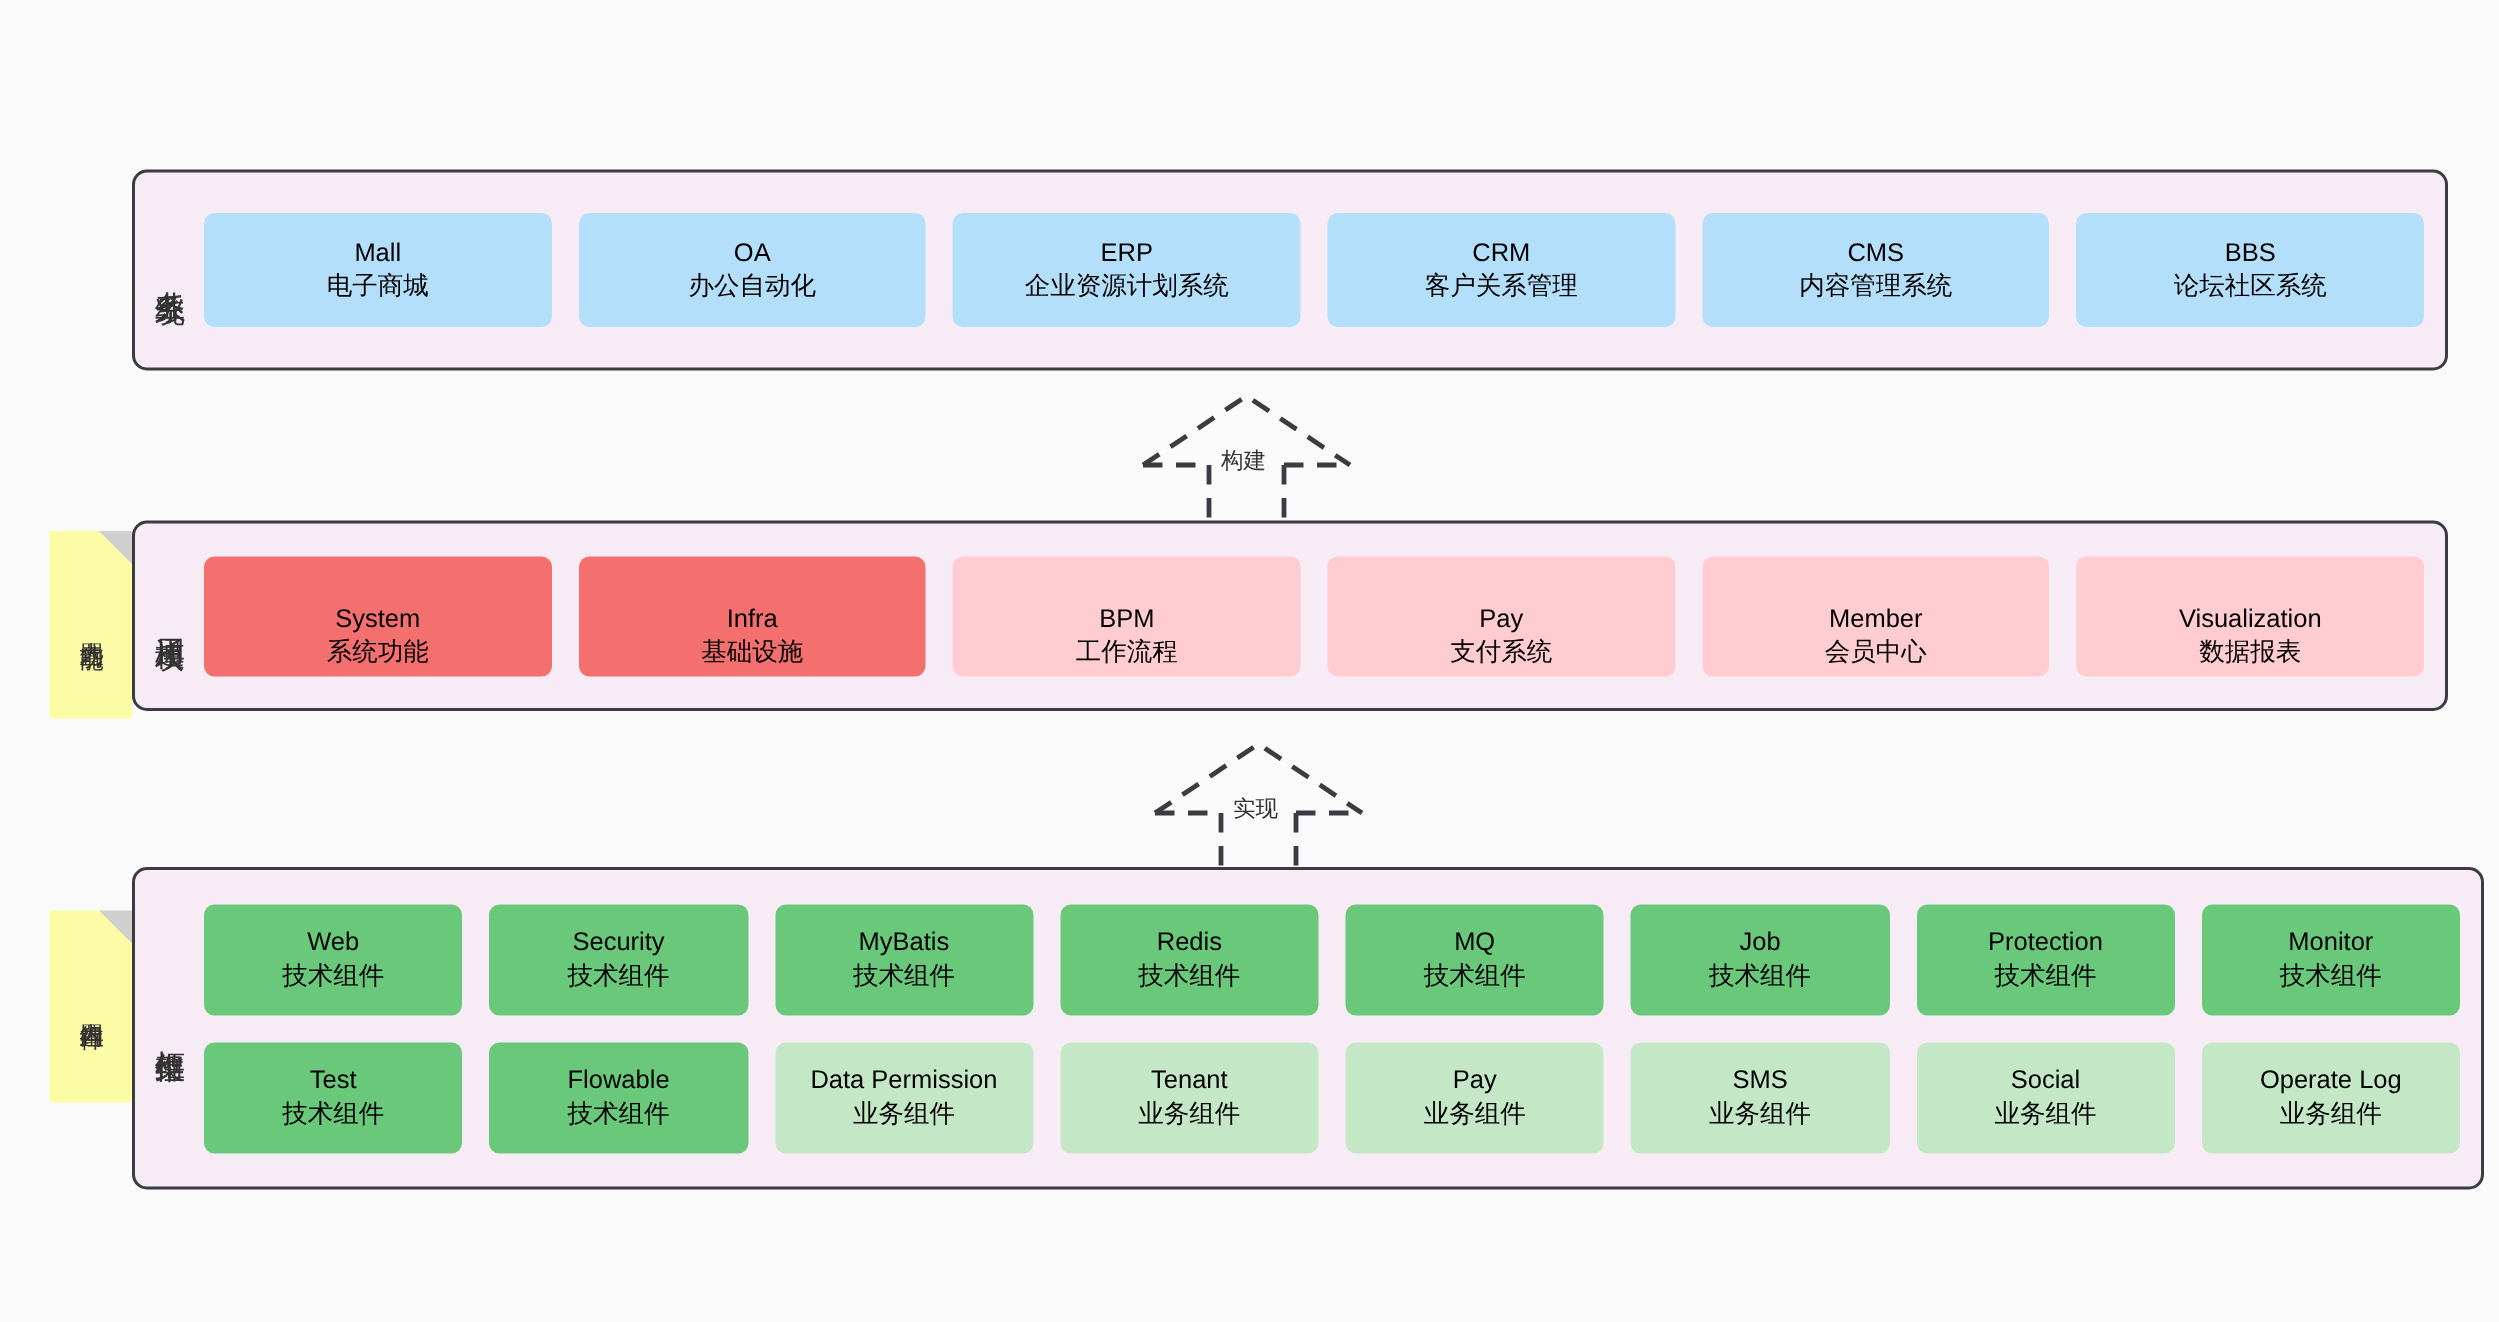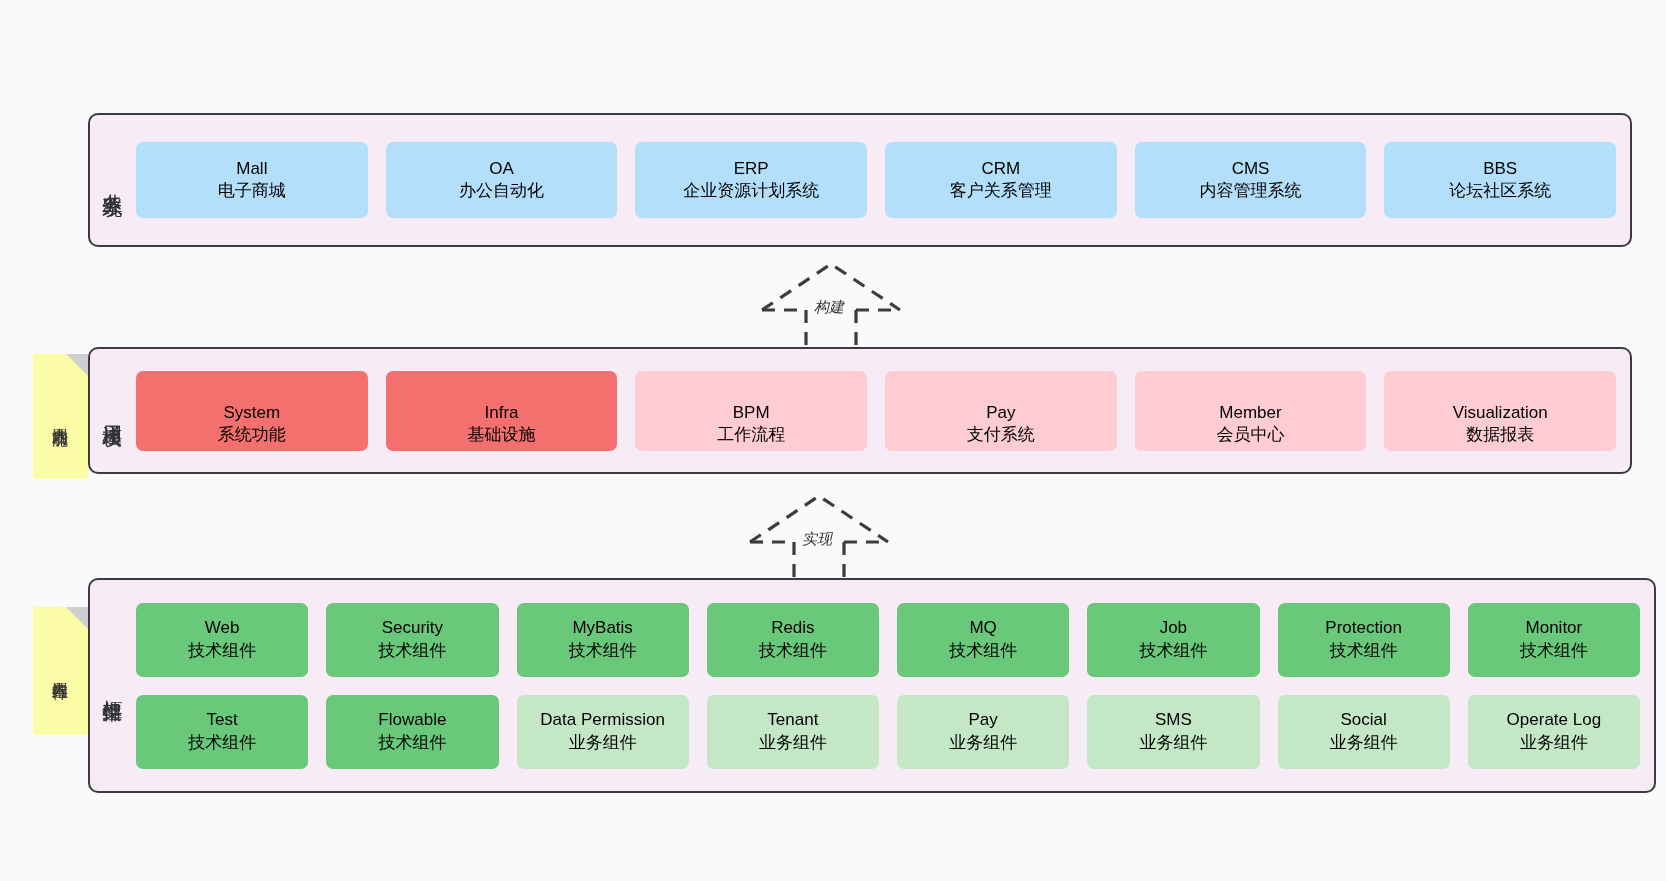--- a/index.html
+++ b/index.html
@@ -118,21 +118,20 @@
     right: 0;
     width: 0;
     height: 0;
     border-left: 22px solid transparent;
     border-top: 22px solid #cfcfcf;
   }
 
   
   .arrow {
     position: absolute;
-    font-style: italic;
   }
   .arrow svg { display: block; overflow: visible; }
   .arrow-label {
     position: absolute;
     font-size: 15px;
     color: #333333;
     background: transparent;
     white-space: nowrap;
     user-select: none;
   }
@@ -230,21 +229,21 @@
 
         <div class="node h-mod c-pink">
           <span class="t-en">Visualization</span>
           <span class="t-cn">数据报表</span>
         </div>
 
       </div>
     </div>
   </div>
 
-  <div class="arrow" style="left:744px; top:490px; width:150px; height:88px;">
+  <div class="arrow" style="left:764px; top:490px; width:150px; height:88px;">
     <svg width="150" height="88" viewBox="0 0 150 88">
       <path d="M 6 52 L 75 6 L 144 52" fill="none" stroke="#3b3b41" stroke-width="3.2" stroke-dasharray="13 9" stroke-linecap="butt"></path>
       <path d="M 6 52 L 50 52" fill="none" stroke="#3b3b41" stroke-width="3.2" stroke-dasharray="13 9"></path>
       <path d="M 100 52 L 144 52" fill="none" stroke="#3b3b41" stroke-width="3.2" stroke-dasharray="13 9"></path>
       <path d="M 50 52 L 50 88" fill="none" stroke="#3b3b41" stroke-width="3.2" stroke-dasharray="13 9"></path>
       <path d="M 100 52 L 100 88" fill="none" stroke="#3b3b41" stroke-width="3.2" stroke-dasharray="13 9"></path>
     </svg>
     <span class="arrow-label" style="left:58px; top:40px;">实现</span>
   </div>
 

